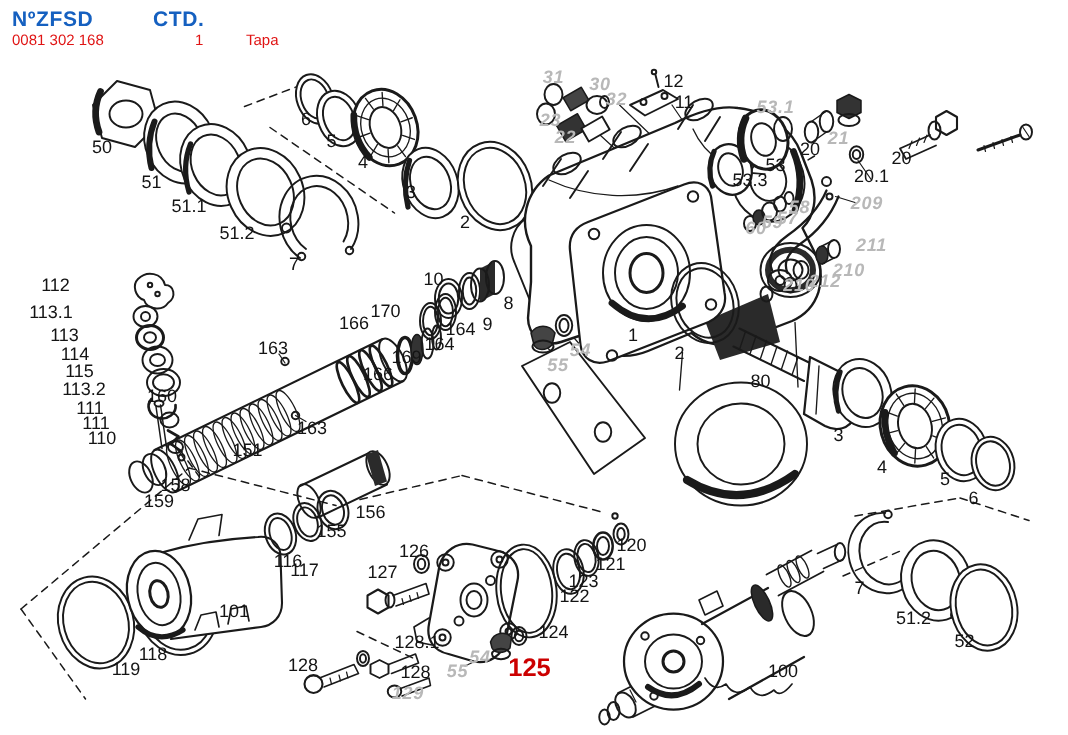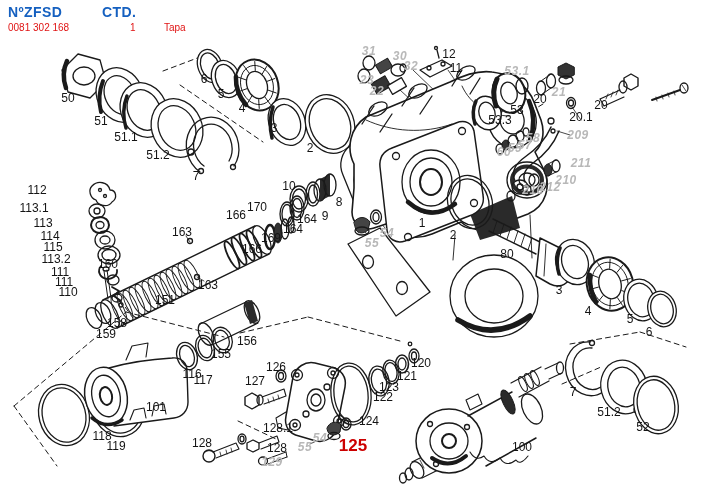--- a/index.html
+++ b/index.html
@@ -530,21 +530,21 @@
         <span class="plabel " style="left: 208px; top: 285px;">163</span>
         <span class="plabel " style="left: 165px; top: 300px;">151</span>
         <span class="plabel " style="left: 117px; top: 323px;">158</span>
         <span class="plabel " style="left: 106px; top: 334px;">159</span>
         <span class="plabel " style="left: 247px; top: 341px;">156</span>
         <span class="plabel " style="left: 221px; top: 354px;">155</span>
         <span class="plabel " style="left: 203px; top: 380px;">117</span>
         <span class="plabel " style="left: 192px; top: 374px;">116</span>
         <span class="plabel " style="left: 156px; top: 407px;">101</span>
         <span class="plabel " style="left: 102px; top: 436px;">118</span>
-        <span class="plabel " style="left: 84px; top: 446px; margin-left: 32px;">119</span>
+        <span class="plabel " style="left: 84px; top: 446px;">119</span>
         <span class="plabel " style="left: 276px; top: 367px;">126</span>
         <span class="plabel " style="left: 255px; top: 381px;">127</span>
         <span class="plabel " style="left: 421px; top: 363px;">120</span>
         <span class="plabel " style="left: 407px; top: 376px;">121</span>
         <span class="plabel " style="left: 389px; top: 387px; text-align: right;">123</span>
         <span class="plabel " style="left: 383px; top: 397px;">122</span>
         <span class="plabel " style="left: 369px; top: 421px;">124</span>
         <span class="plabel red" style="left: 353px; top: 445px;">125</span>
         <span class="plabel ghost" style="left: 320px; top: 438px;">54</span>
         <span class="plabel ghost" style="left: 305px; top: 447px;">55</span>

